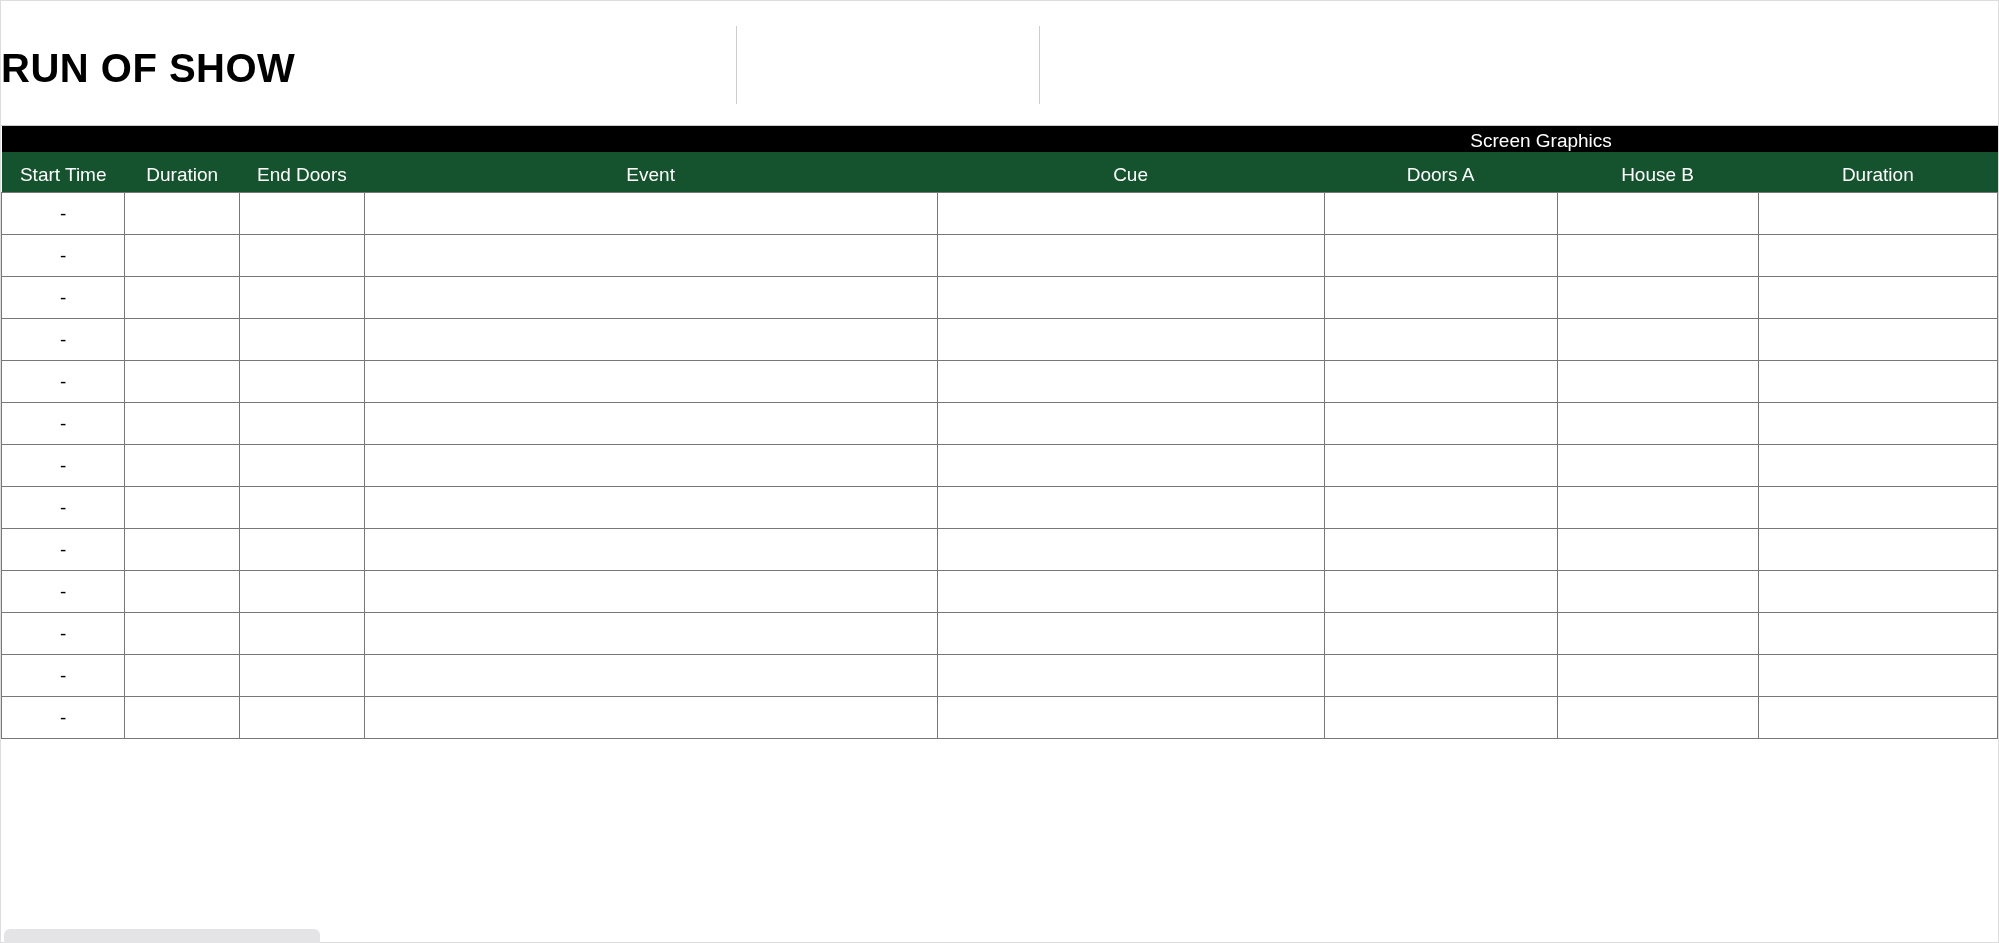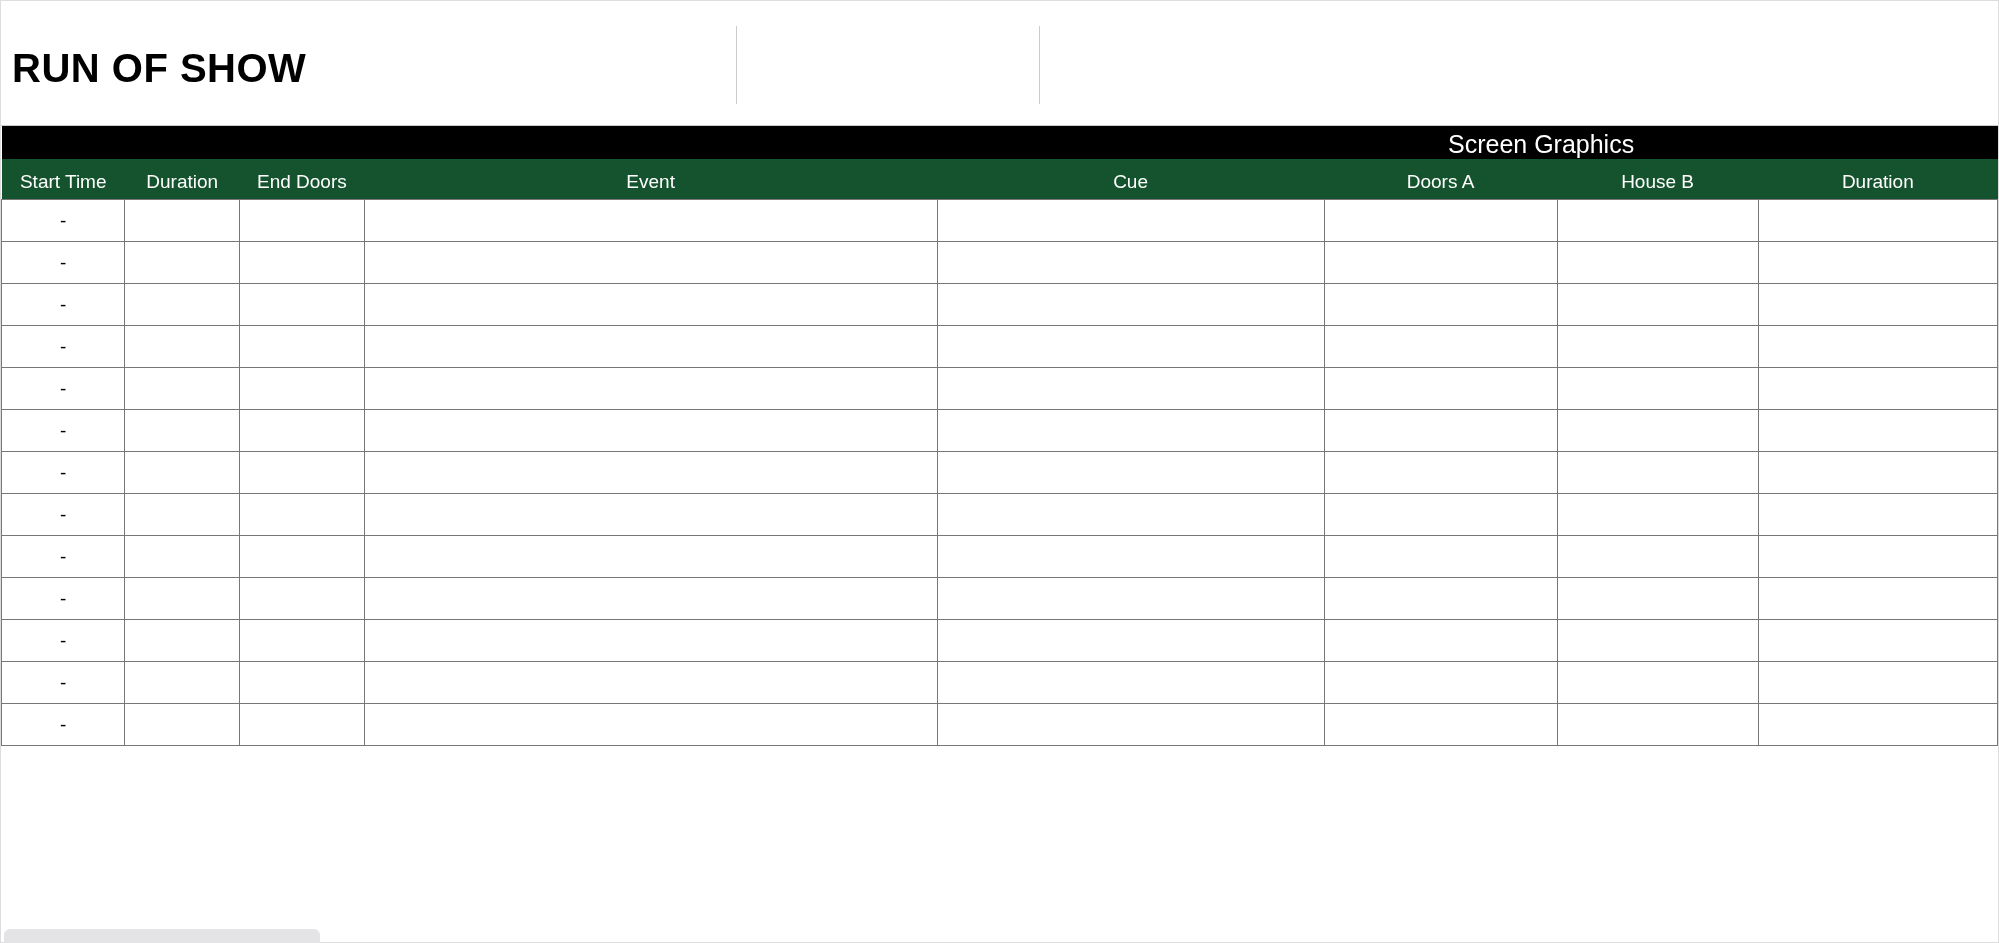--- a/index.html
+++ b/index.html
@@ -15,21 +15,21 @@
       overflow: hidden;
       border: 1px solid #ddd;
     }
     .header-area {
       position: relative;
       height: 125px;
       border-bottom: 1px solid #ccc;
     }
     .title {
       position: absolute;
-      left: 11px;
+      left: 0px;
       top: 45px;
       font-size: 40px;
       font-weight: bold;
       letter-spacing: 0.5px;
     }
     .header-divider-1 {
       position: absolute;
       left: 735px;
       top: 25px;
       width: 1px;
@@ -58,21 +58,21 @@
     table.run-of-show col.col-event   { width: 450px; }
     table.run-of-show col.col-cue     { width: 304px; }
     table.run-of-show col.col-screenA { width: 183px; }
     table.run-of-show col.col-screenB { width: 158px; }
     table.run-of-show col.col-lighting{ width: 188px; }
 
     thead tr.group-row th {
       background: #000000;
       color: #ffffff;
       font-weight: normal;
-      font-size: 25px;
+      font-size: 19px;
       padding: 4px 6px 0 6px;
       height: 24px;
       text-align: center;
       border: none;
     }
     thead tr.label-row th {
       background: #14532d;
       color: #ffffff;
       font-weight: normal;
       font-size: 19px;

